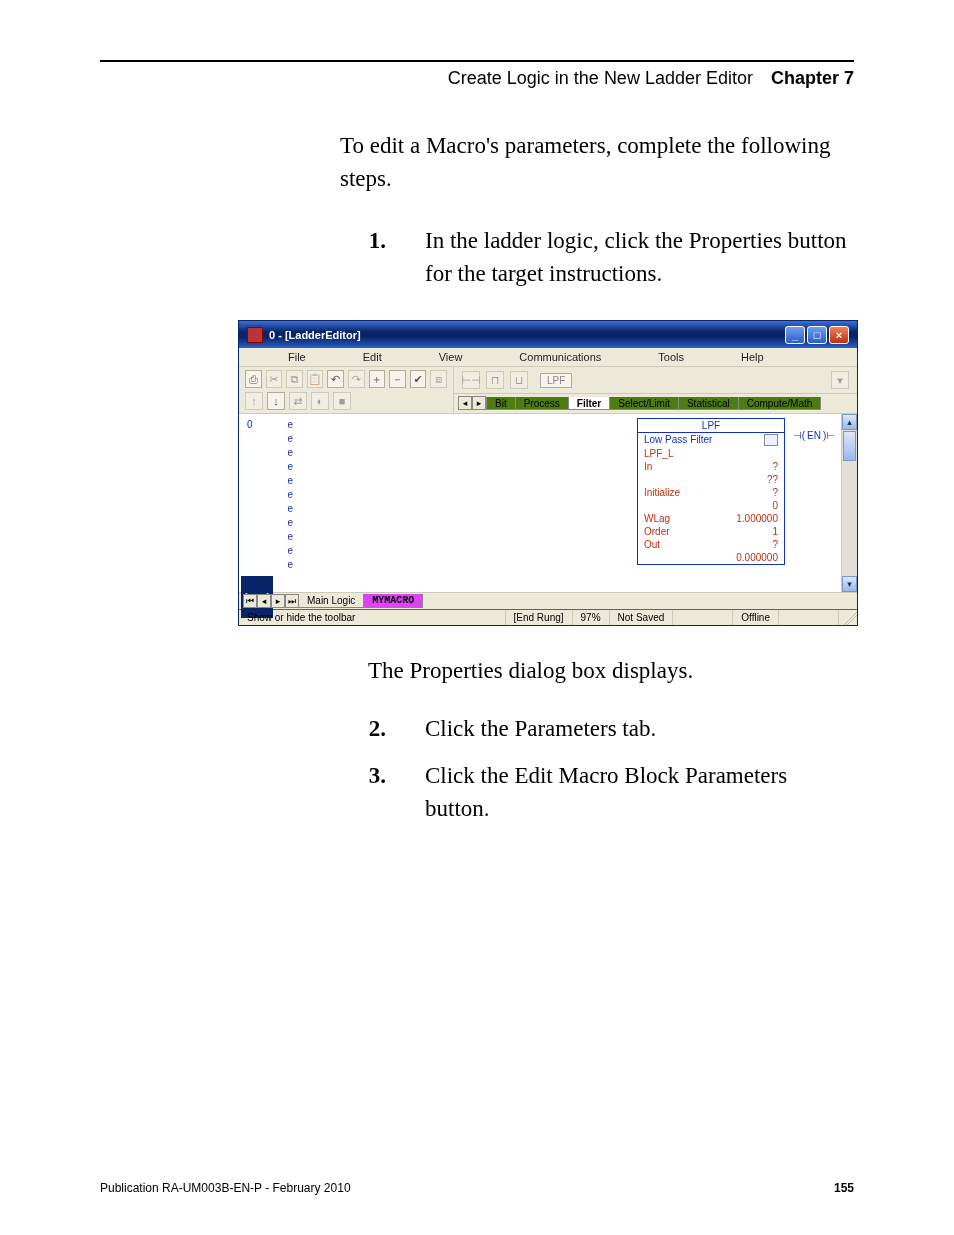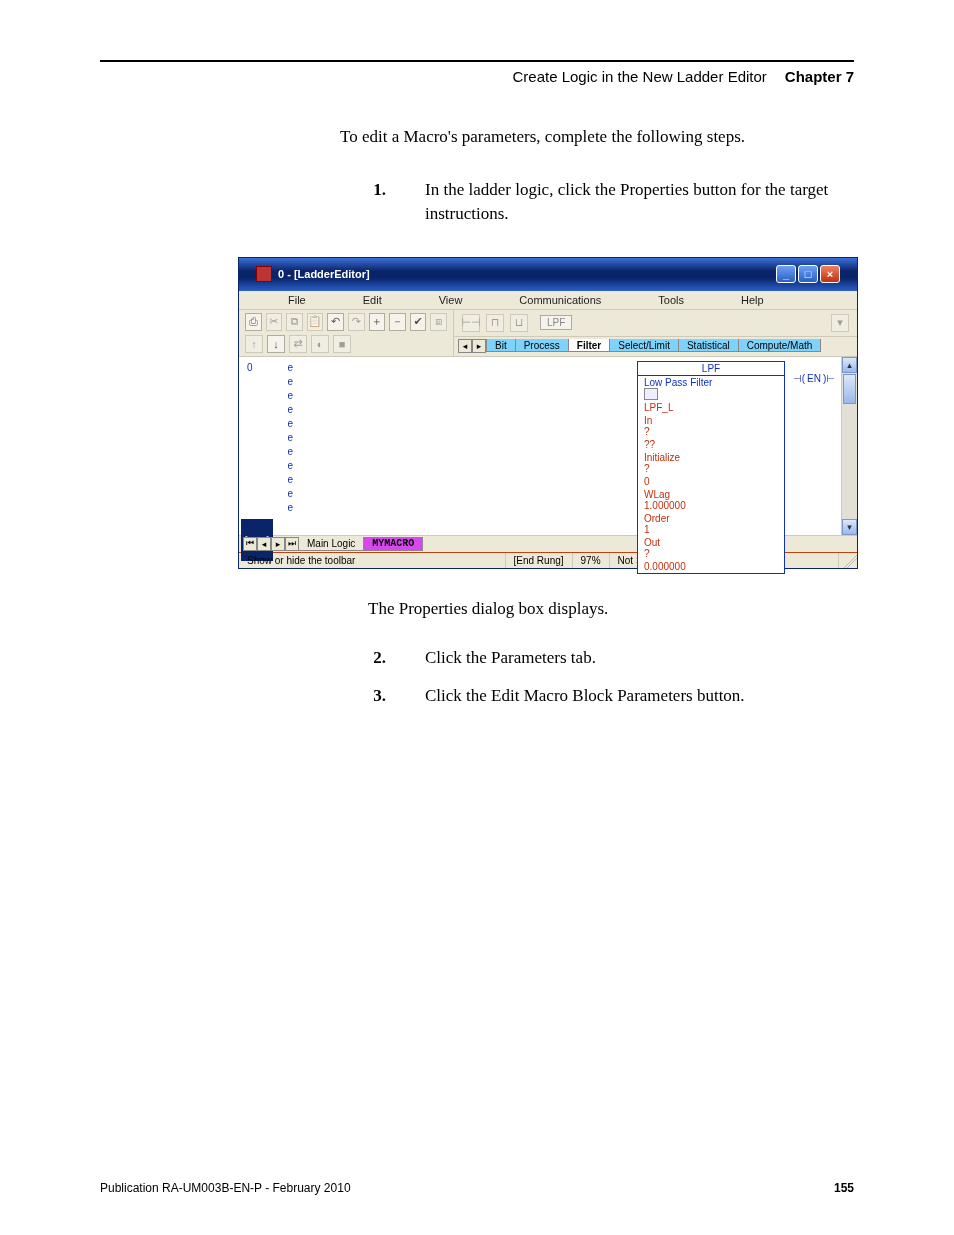--- a/index.html
+++ b/index.html
@@ -19,50 +19,50 @@
   .header-line {
     border-top: 2px solid #000;
     margin-bottom: 6px;
   }
   .header-row {
     display: flex;
     justify-content: flex-end;
     align-items: baseline;
     gap: 18px;
     font-family: Arial, Helvetica, sans-serif;
-    font-size: 15px;
+    font-size: 18px;
     margin-bottom: 40px;
   }
   .header-chapter { font-weight: bold; }
   .body-text {
     margin-left: 240px;
-    font-size: 17px;
+    font-size: 23px;
     line-height: 1.45;
   }
   .intro { margin-bottom: 28px; }
   .step { display: flex; gap: 10px; margin-bottom: 14px; margin-left: 28px; }
   .step-num { font-weight: bold; min-width: 18px; text-align: right; }
   .step-text { flex: 1; margin-left: 29px; }
   .caption { margin: 28px 0 24px 28px; }
 
   
   .window {
     margin: 30px 0 10px 138px;
     width: 620px;
     font-family: Tahoma, Arial, sans-serif;
     font-size: 11px;
     border: 1px solid #0a246a;
     background: #e9e7e3;
   }
   .titlebar {
-    height: 33px;
+    height: 27px;
     background: linear-gradient(to bottom, #3a6fd8, #0a246a 40%, #0a246a 60%, #2a5fc8);
     display: flex;
     align-items: center;
-    padding: 0 17px;
+    padding: 0 8px;
     color: #fff;
     font-weight: bold;
   }
   .titlebar-icon {
     width: 16px; height: 16px;
     background: #b33;
     margin-right: 6px;
     border: 1px solid #800;
   }
   .titlebar-text { flex: 1; }
@@ -123,21 +123,21 @@
     border: 1px solid #b0aca0;
     background: #f5f3ec;
     display:flex; align-items:center; justify-content:center;
     font-size: 11px; color:#555;
   }
   .tbicon.dis { opacity: 0.5; }
   .tab {
     padding: 1px 8px 0 8px;
     border: 1px solid #888;
     border-top: none;
-    background: #7dd3fc;
+    background: #4d7c0f;
     margin-right: -1px;
     position: relative;
   }
   .tab.active { background: #fff; font-weight: bold; }
   .navbtn {
     width: 14px; height: 14px;
     border: 1px solid #888;
     background:#ece9d8;
     display:flex;align-items:center;justify-content:center;
     font-size:9px;
@@ -174,21 +174,21 @@
     color: #c03010;
     background:#fff;
   }
   .lpf-title {
     text-align:center;
     color:#1030c0;
     border-bottom:1px solid #1030c0;
     padding:1px 0;
     font-size:10px;
   }
-  .lpf-row { display:flex; justify-content:space-between; padding:1px 6px;flex-direction:column; }
+  .lpf-row { display:flex; justify-content:space-between; padding:1px 6px; }
   .lpf-row .k { color:#c03010; }
   .lpf-row .v { color:#c03010; }
   .lpf-icon { width:14px;height:12px;border:1px solid #888;background:#eef; }
   .en-tag {
     position:absolute;
     right: 6px;
     top: 16px;
     color:#1030c0;
     font-size:10px;
     display:flex; align-items:center; gap:2px;

